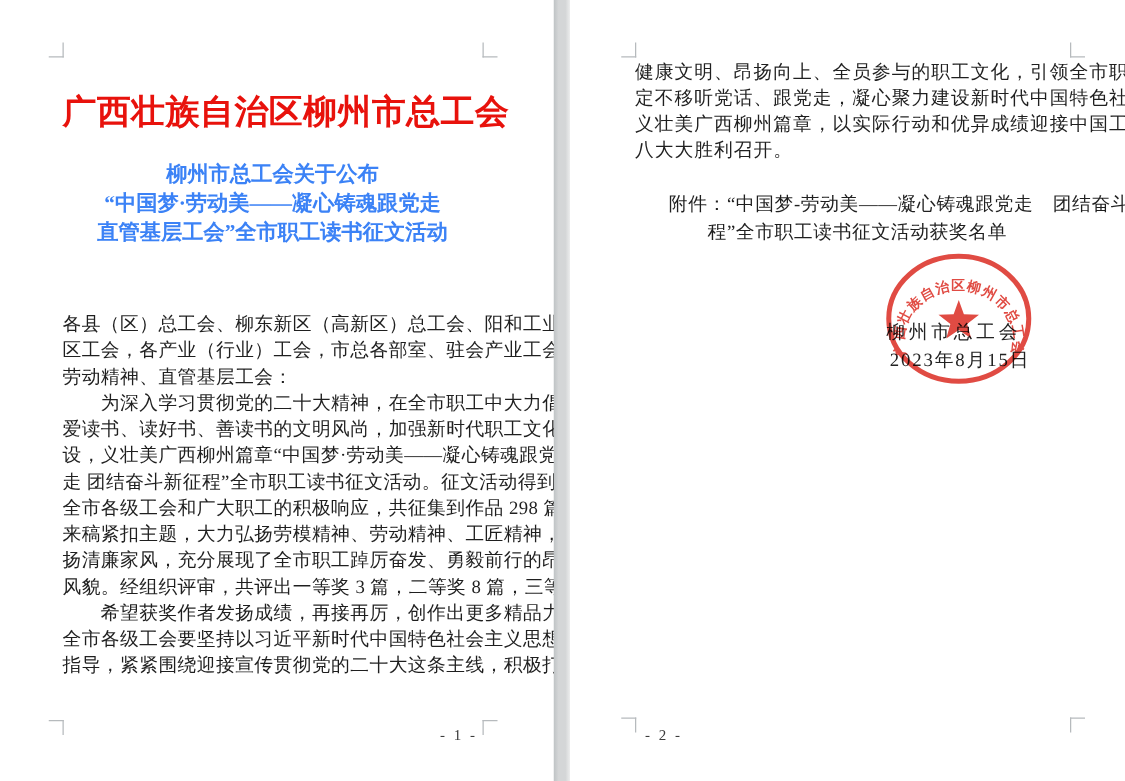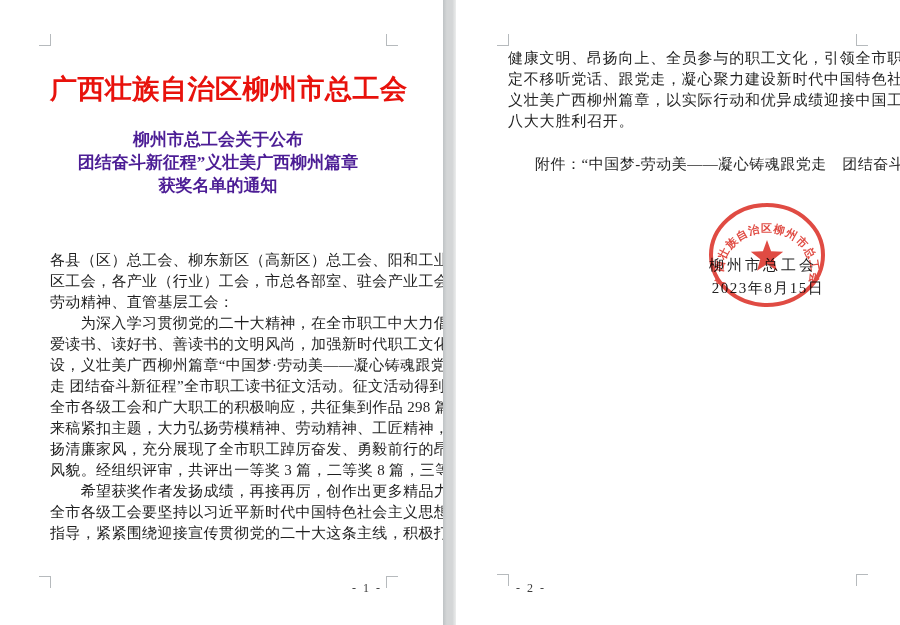--- a/index.html
+++ b/index.html
@@ -25,21 +25,21 @@
 
   
   .p1-content{position:absolute;left:50px;top:0;width:336px;height:625px;}
   .org-title{
     position:absolute;top:71px;left:0;width:100%;
     text-align:center;font-size:27px;font-weight:bold;letter-spacing:0.5px;
     color:#e8120c;white-space:nowrap;
   }
   .doc-title{
     position:absolute;top:128px;left:-8px;width:352px;text-align:center;
-    font-size:17px;font-weight:bold;line-height:23px;color:#4c1d95;
+    font-size:17px;font-weight:bold;line-height:23px;color:#3b82f6;
   }
   .body-text div{white-space:pre;}
   .p1-body{
     position:absolute;top:250px;left:0;width:100%;
     font-size:15px;line-height:21px;letter-spacing:0.35px;
   }
   .page-num{position:absolute;top:581px;font-size:12px;color:#3c3c3c;letter-spacing:2px;white-space:nowrap;}
   .p1-num{right:4px;}
 
   
@@ -79,22 +79,22 @@
     <div class="cm tl" style="left:39px;top:34px;"></div>
     <div class="cm tr" style="left:386px;top:34px;"></div>
     <div class="cm bl" style="left:39px;top:576px;"></div>
     <div class="cm br" style="left:386px;top:576px;"></div>
 
     <div class="p1-content">
       <div class="org-title">广西壮族自治区柳州市总工会</div>
 
       <div class="doc-title body-text">
           <div>柳州市总工会关于公布</div>
-          <div>团结奋斗新征程”义壮美广西柳州篇章</div>
-          <div>获奖名单的通知</div>
+          <div>“中国梦·劳动美——凝心铸魂跟党走</div>
+          <div>直管基层工会”全市职工读书征文活动</div>
         </div>
 
       <div class="p1-body body-text">
           <div>各县（区）总工会、柳东新区（高新区）总工会、阳和工业新</div>
           <div>区工会，各产业（行业）工会，市总各部室、驻会产业工会、</div>
           <div>劳动精神、直管基层工会：</div>
           <div>　　为深入学习贯彻党的二十大精神，在全市职工中大力倡导</div>
           <div>爱读书、读好书、善读书的文明风尚，加强新时代职工文化建</div>
           <div>设，义壮美广西柳州篇章“中国梦·劳动美——凝心铸魂跟党</div>
           <div>走 团结奋斗新征程”全市职工读书征文活动。征文活动得到了</div>
@@ -123,20 +123,21 @@
     <div class="p2-content">
       <div class="p2-body body-text">
           <div>健康文明、昂扬向上、全员参与的职工文化，引领全市职工坚</div>
           <div>定不移听党话、跟党走，凝心聚力建设新时代中国特色社会主</div>
           <div>义壮美广西柳州篇章，以实际行动和优异成绩迎接中国工会十</div>
           <div>八大大胜利召开。</div>
         </div>
 
       <div class="attachment">
           <div>附件：“中国梦-劳动美——凝心铸魂跟党走　团结奋斗新征</div>
+          <div>程”全市职工读书征文活动获奖名单</div>
         </div>
 
       <div class="signature">柳州市总工会</div>
 
       <div class="sig-date">2023年8月15日</div>
 
       <svg class="seal" viewBox="0 0 126 112">
         <ellipse cx="63" cy="55" rx="56" ry="50" fill="none" stroke="#dd372e" stroke-width="4"></ellipse>
         <polygon fill="#dd372e" points="63,40 67.1,51.3 79.2,51.7 69.7,59.2 73,70.8 63,64 53,70.8 56.3,59.2 46.8,51.8 58.9,51.3"></polygon>
         <path id="seal-arc-path" d="M 21,84 A 44,40 0 1 1 105,84" fill="none" stroke="none"></path>

